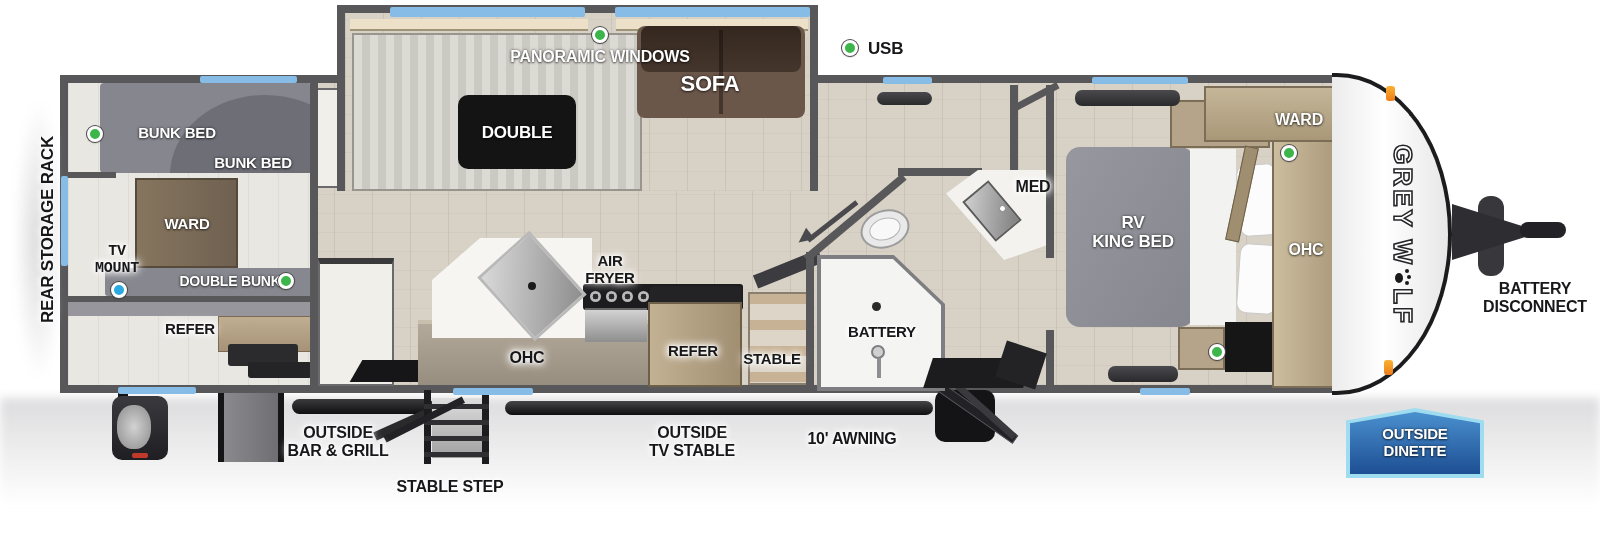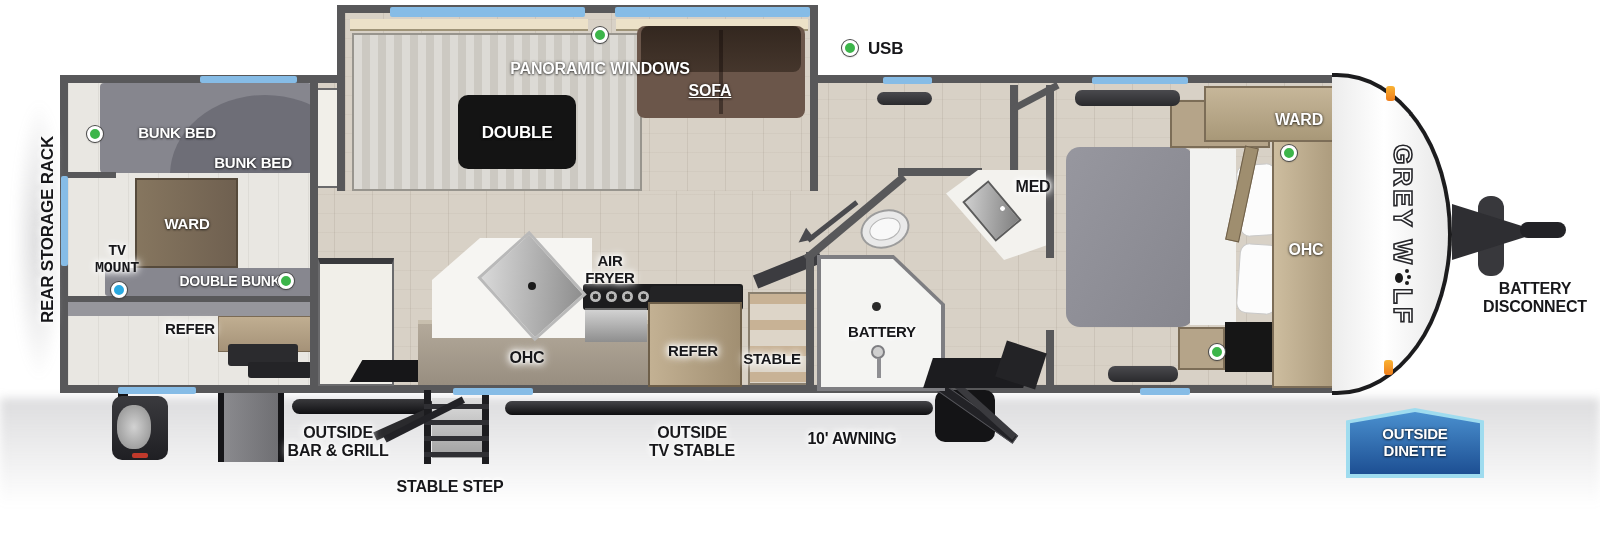--- a/index.html
+++ b/index.html
@@ -73,22 +73,22 @@
   <div class="abs winstrip" style="left:615px;top:7px;width:195px;height:10px;z-index:3;"></div>
   <div class="abs" style="left:350px;top:19px;width:238px;height:12px;background:#ece1c8;border-bottom:2px solid #9f9478;z-index:3;"></div>
   <div class="abs" style="left:616px;top:19px;width:192px;height:12px;background:#ece1c8;border-bottom:2px solid #9f9478;z-index:3;"></div>
   <div class="abs" style="left:352px;top:33px;width:290px;height:158px;background:repeating-linear-gradient(90deg,#dcdad5 0 8px,#ccc9c2 8px 16px);border:2px solid #98958e;z-index:3;"></div>
   <div class="abs" style="left:458px;top:95px;width:118px;height:74px;background:#141414;border-radius:10px;z-index:4;"></div>
   <div class="abs lw" style="left:458px;top:123px;width:118px;font-size:17px;z-index:5;">DOUBLE</div>
   <div class="abs" style="left:637px;top:26px;width:168px;height:92px;background:#6b564a;border-radius:8px;z-index:3;">
     <div class="abs" style="left:4px;top:0;width:160px;height:46px;background:linear-gradient(#33271f,#45362c);border-radius:8px;"></div>
     <div class="abs" style="left:82px;top:4px;width:4px;height:84px;background:rgba(20,12,8,.45);"></div>
   </div>
-  <div class="abs lw" style="left:650px;top:82px;width:120px;font-size:16px;z-index:5;text-decoration:underline;">SOFA</div>
-  <div class="abs lw" style="left:480px;top:60px;width:240px;font-size:16px;z-index:5;">PANORAMIC WINDOWS</div>
+  <div class="abs lw" style="left:650px;top:72px;width:120px;font-size:22px;z-index:5;">SOFA</div>
+  <div class="abs lw" style="left:480px;top:48px;width:240px;font-size:16px;z-index:5;">PANORAMIC WINDOWS</div>
   <div class="abs dot dot-green" style="left:592px;top:27px;z-index:5;"></div>
 
   <div class="abs" style="left:432px;top:238px;width:160px;height:100px;background:#f6f5f2;clip-path:polygon(30% 0,100% 0,100% 100%,0 100%,0 42%);filter:drop-shadow(1px 1px 2px rgba(0,0,0,.35));z-index:2;"></div>
   <div class="abs" style="left:497px;top:243px;width:70px;height:86px;transform:rotate(-42deg);background:linear-gradient(135deg,#d9d9d9,#8e8e8e);border:3px solid #b9b9b9;z-index:3;"></div>
   <div class="abs" style="left:528px;top:282px;width:8px;height:8px;border-radius:50%;background:#1a1a1a;z-index:4;"></div>
   <div class="abs" style="left:583px;top:284px;width:160px;height:26px;background:#1c1c1e;border-radius:3px;z-index:2;"></div>
   <div class="abs" style="left:590px;top:291px;width:11px;height:11px;border-radius:50%;background:radial-gradient(#2a2a2a 35%,#b9b9b9 40%);z-index:3;"></div>
   <div class="abs" style="left:606px;top:291px;width:11px;height:11px;border-radius:50%;background:radial-gradient(#2a2a2a 35%,#b9b9b9 40%);z-index:3;"></div>
   <div class="abs" style="left:622px;top:291px;width:11px;height:11px;border-radius:50%;background:radial-gradient(#2a2a2a 35%,#b9b9b9 40%);z-index:3;"></div>
   <div class="abs" style="left:638px;top:291px;width:11px;height:11px;border-radius:50%;background:radial-gradient(#2a2a2a 35%,#b9b9b9 40%);z-index:3;"></div>
@@ -141,20 +141,24 @@
   <div class="abs" style="left:1190px;top:149px;width:46px;height:176px;background:#f2f2f0;z-index:2;"></div>
   <div class="abs" style="left:1238px;top:164px;width:40px;height:72px;background:#fcfcfc;border:1px solid #c9c9c9;border-radius:10px;transform:rotate(-4deg);z-index:2;"></div>
   <div class="abs" style="left:1238px;top:244px;width:40px;height:70px;background:#fcfcfc;border:1px solid #c9c9c9;border-radius:10px;transform:rotate(4deg);z-index:2;"></div>
   <div class="abs" style="left:1170px;top:100px;width:100px;height:48px;background:#b5a489;border:2px solid #7c6d57;z-index:2;"></div>
   <div class="abs woodbox" style="left:1204px;top:86px;width:132px;height:56px;background:linear-gradient(#c6b699,#a89878);z-index:2;"></div>
   <div class="abs" style="left:1235px;top:146px;width:14px;height:96px;background:#9f8e6f;border:1px solid #6e5f49;transform:rotate(12deg);z-index:2;"></div>
   <div class="abs woodbox" style="left:1272px;top:140px;width:66px;height:248px;background:linear-gradient(90deg,#cdbd9f,#ab9a7c);z-index:2;"></div>
   <div class="abs" style="left:1178px;top:327px;width:47px;height:43px;background:#b5a489;border:2px solid #7c6d57;z-index:2;"></div>
   <div class="abs" style="left:1225px;top:322px;width:47px;height:50px;background:#161616;z-index:2;"></div>
 
+  <div class="abs lw" style="left:1073px;top:213px;width:120px;font-size:17px;z-index:5;">
+    <span>RV</span><br>
+    <span>KING BED</span>
+  </div>
   <div class="abs lw" style="left:1254px;top:111px;width:90px;font-size:16px;z-index:5;">WARD</div>
   <div class="abs lw" style="left:1276px;top:241px;width:60px;font-size:16px;z-index:5;">OHC</div>
   <div class="abs dot dot-green" style="left:1281px;top:145px;z-index:5;"></div>
   <div class="abs dot dot-green" style="left:1209px;top:344px;z-index:5;"></div>
 
   <div class="abs fixture" style="left:877px;top:92px;width:55px;height:13px;z-index:2;"></div>
   <div class="abs fixture" style="left:1075px;top:90px;width:105px;height:16px;z-index:2;"></div>
   <div class="abs fixture" style="left:1108px;top:366px;width:70px;height:16px;z-index:2;"></div>
 
   <div class="abs winstrip" style="left:200px;top:76px;width:97px;height:7px;z-index:6;"></div>

